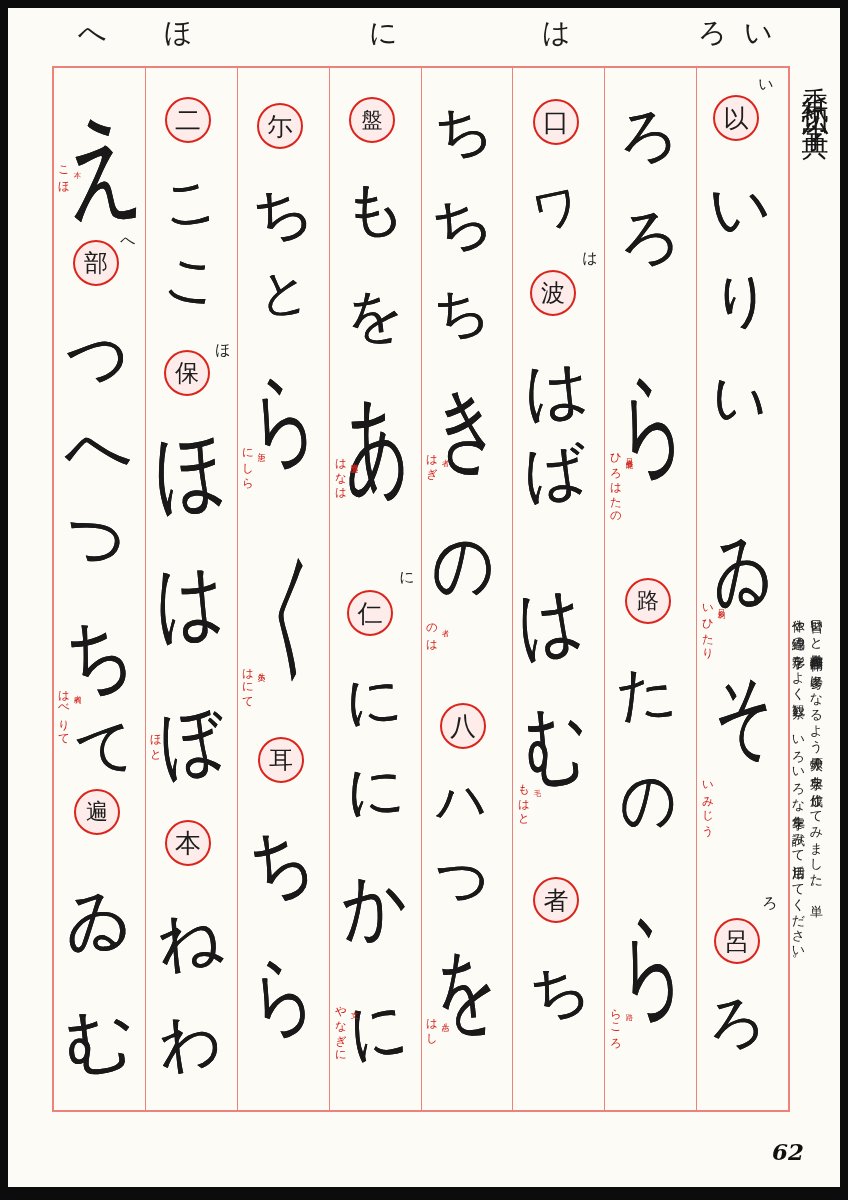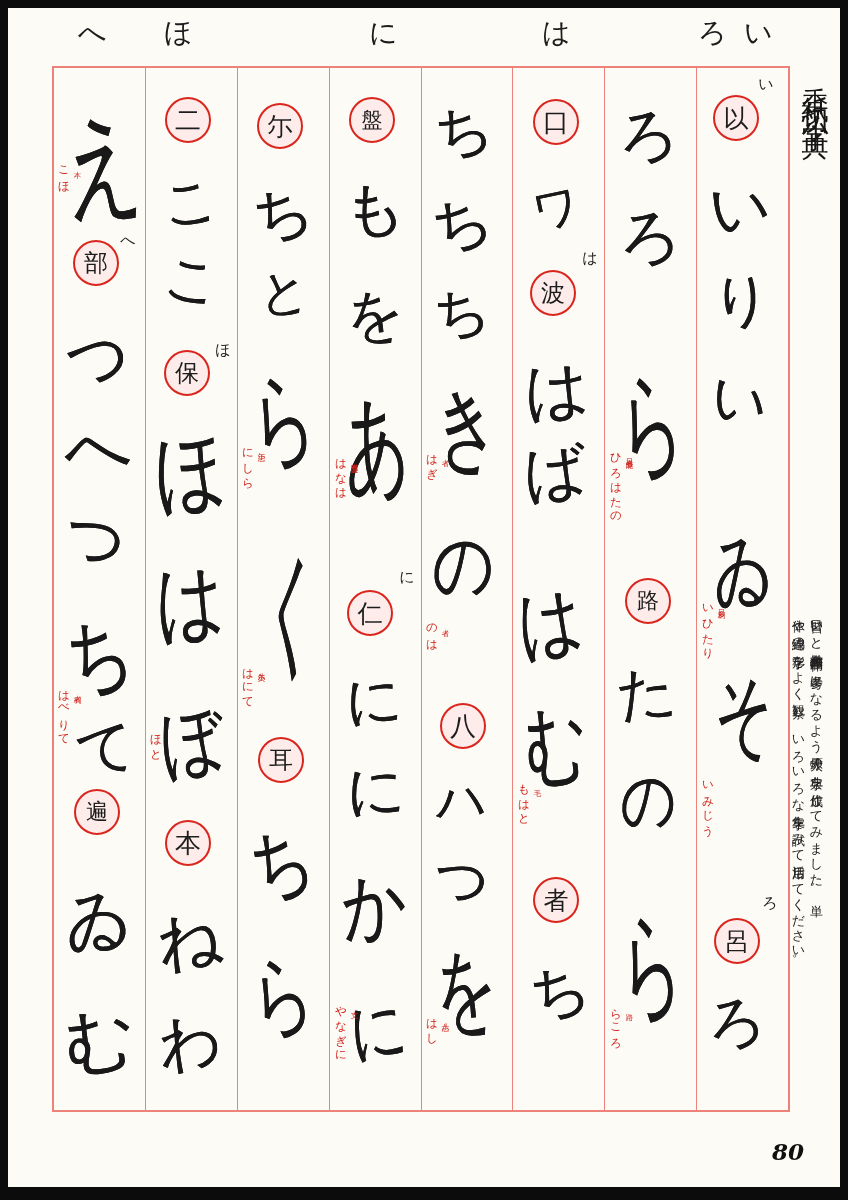--- a/index.html
+++ b/index.html
@@ -198,14 +198,14 @@
       <div class="glyph" style="left: 736px; top: 1022px; font-size: 58px; transform: translate(-50%, -50%) rotate(-8deg) scale(1, 1);">ろ</div>
     </div>
 
   <div class="title">香紙切小字典</div>
 
   <div class="sidenote">
     <div>目習いと倣書作品制作の参考になるよう原寸大の字典を作成してみました。単</div>
     <div>体や連綿の字形をよく観察し、いろいろな集字を試みて活用してください。</div>
   </div>
 
-  <div class="pagenum">80</div>
+  <div class="pagenum">62</div>
 </div>
 
 </body></html>

